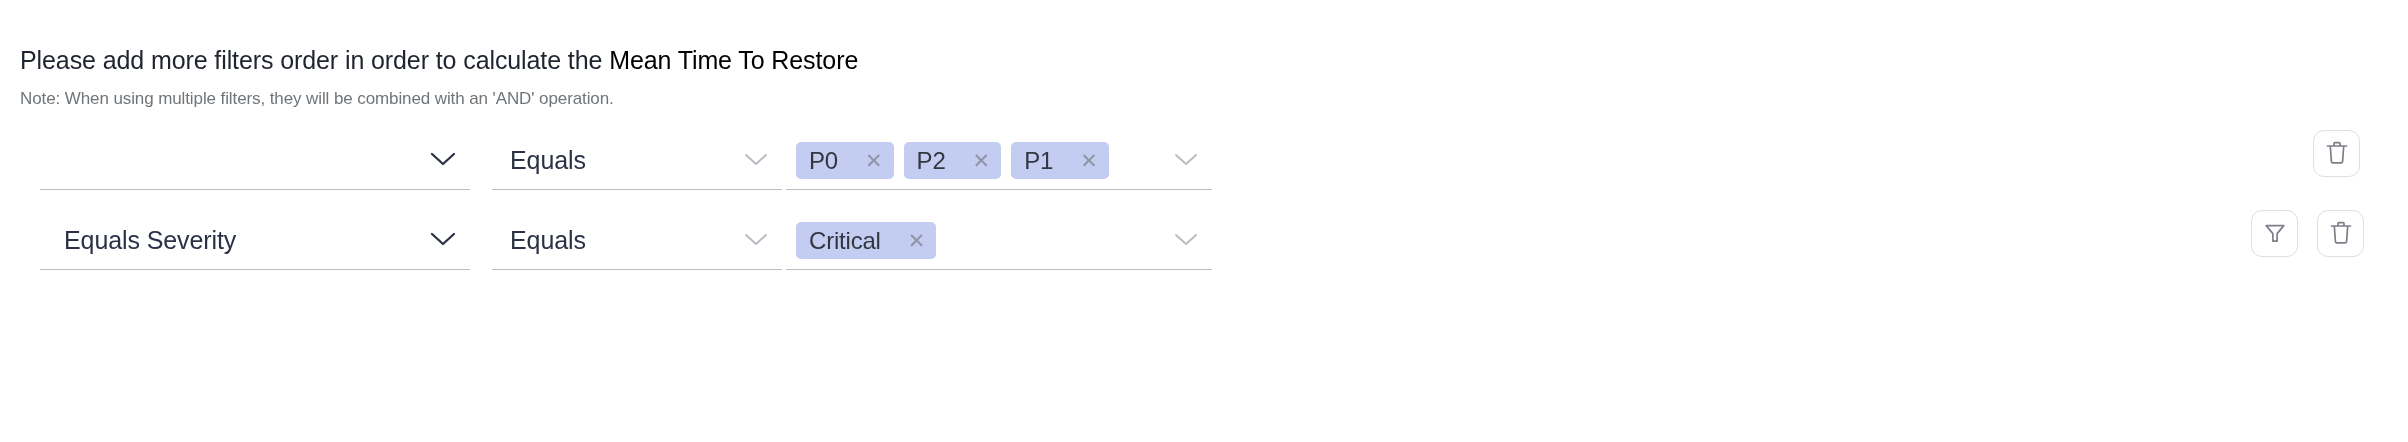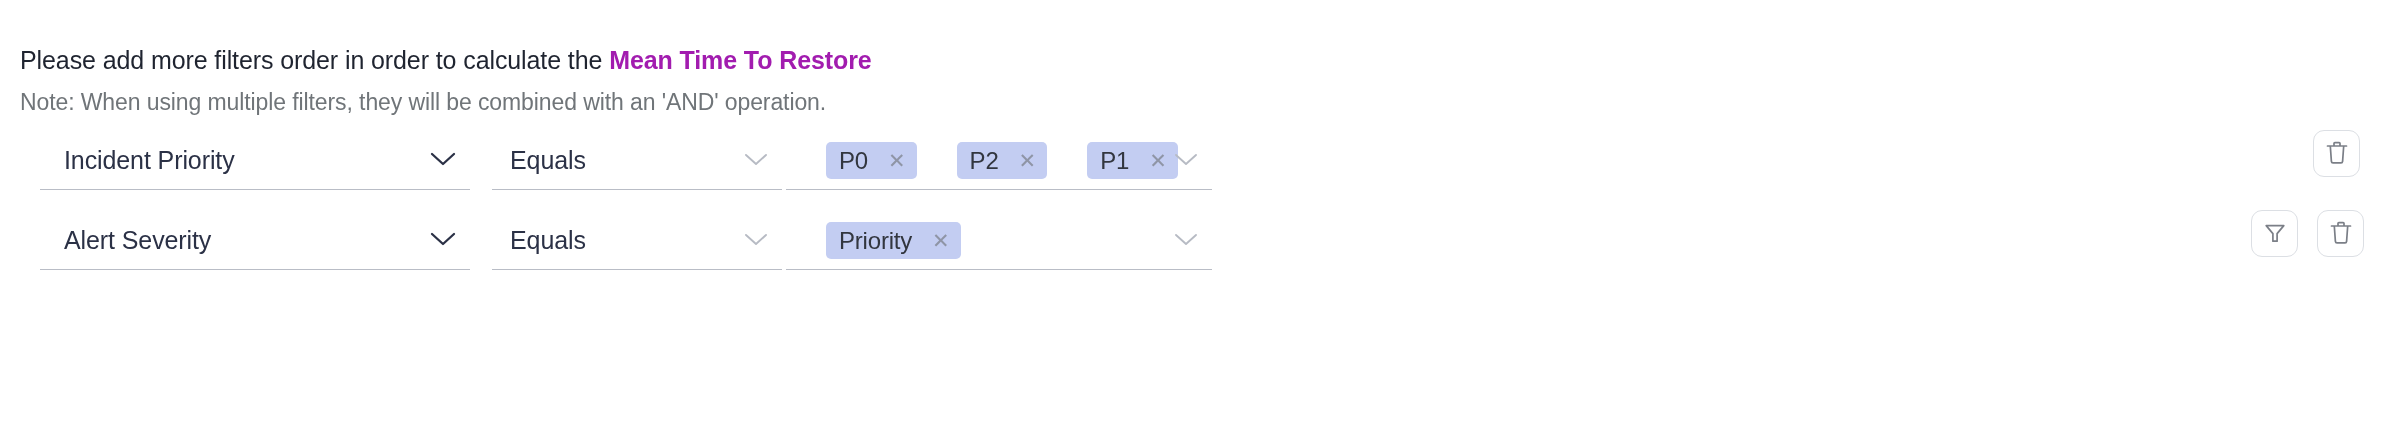--- a/index.html
+++ b/index.html
@@ -9,24 +9,24 @@
     -webkit-font-smoothing:antialiased;
     overflow:hidden;
   }
   .panel{position:relative;width:2408px;height:442px;padding:0;box-sizing:border-box;}
 
   
   .headline{
     position:absolute;left:20px;top:46px;
     font-size:25px;color:#1f2430;letter-spacing:-0.1px;white-space:nowrap;
   }
-  .headline .strong{font-weight:bold;color:#a21caf;}
+  .headline .strong{font-weight:normal;color:#000000;}
   .note{
     position:absolute;left:20px;top:89px;
-    font-size:23px;color:#707579;letter-spacing:-0.1px;white-space:nowrap;
+    font-size:17px;color:#707579;letter-spacing:-0.1px;white-space:nowrap;
   }
 
   
   .rows{position:absolute;left:0;top:132px;width:2408px;}
   .filter-row{position:relative;height:80px;}
 
   .field{
     position:absolute;top:0;height:58px;
     border-bottom:1.6px solid #b9bdc6;
     display:flex;align-items:center;box-sizing:border-box;
@@ -40,23 +40,23 @@
   
   .col-field{left:40px;width:430px;padding-left:24px;}
   .col-op{left:492px;width:290px;padding-left:18px;text-align:right;}
   .col-val{left:786px;width:426px;padding-left:8px;}
 
   .col-val{align-items:center;}
 
   
   .tags{display:flex;align-items:center;gap:10px;padding-left:2px;}
   .tag{
-    display:inline-flex;align-items:center;gap:20px;
+    display:inline-flex;align-items:center;gap:27px;
     background:#c3cdf2;border-radius:5px;
-    height:37px;padding:0 11px 0 13px;box-sizing:border-box;margin-left:30px;
+    height:37px;padding:0 11px 0 13px;box-sizing:border-box;
   }
   .tag-label{font-size:24px;color:#32363f;letter-spacing:-0.2px;line-height:1;}
   .tag-x{font-size:21px;color:#8f95a6;line-height:1;}
 
   
   .actions{position:absolute;top:0;height:58px;display:flex;align-items:center;gap:19px;}
   .icon-btn{
     width:47px;height:47px;border:1.4px solid #dcdfe4;border-radius:11px;
     background:#fff;display:flex;align-items:center;justify-content:center;
     box-sizing:border-box;
@@ -75,21 +75,20 @@
     <span>Please add more filters order in order to calculate the </span><span class="strong">Mean Time To Restore</span>
   </div>
 
   <div class="note">Note: When using multiple filters, they will be combined with an 'AND' operation.</div>
 
   <div class="rows">
 
     <div class="filter-row row1">
 
       <div class="field col-field">
-        <span class="value">Incident Priority</span>
         <span class="chev">
           <svg width="26" height="16" viewBox="0 0 26 16">
               <path d="M2 3 L13 13 L24 3" fill="none" stroke="#2b3146" stroke-width="2.3" stroke-linecap="round" stroke-linejoin="round"></path>
             </svg>
         </span>
       </div>
 
       <div class="field col-op">
         <span class="value">Equals</span>
         <span class="chev">
@@ -130,41 +129,41 @@
               <path d="M5.3 6 L6.4 21.4 A1.6 1.6 0 0 0 8 22.9 H16 A1.6 1.6 0 0 0 17.6 21.4 L18.7 6" fill="none" stroke="#7b7f87" stroke-width="1.7" stroke-linejoin="round"></path>
             </svg>
           </span>
         </div>
       </div>
     </div>
 
     <div class="filter-row row2">
 
       <div class="field col-field">
-        <span class="value">Alert Severity</span>
+        <span class="value">Equals Severity</span>
         <span class="chev">
           <svg width="26" height="16" viewBox="0 0 26 16">
               <path d="M2 3 L13 13 L24 3" fill="none" stroke="#2b3146" stroke-width="2.3" stroke-linecap="round" stroke-linejoin="round"></path>
             </svg>
         </span>
       </div>
 
       <div class="field col-op">
         <span class="value">Equals</span>
         <span class="chev">
           <svg width="24" height="14" viewBox="0 0 24 14">
               <path d="M2 3 L12 12 L22 3" fill="none" stroke="#b7bbc4" stroke-width="1.9" stroke-linecap="round" stroke-linejoin="round"></path>
             </svg>
         </span>
       </div>
 
       <div class="field col-val">
         <div class="tags">
           <span class="tag">
-            <span class="tag-label">Priority</span>
+            <span class="tag-label">Critical</span>
             <span class="tag-x">✕</span>
           </span>
         </div>
         <span class="chev">
           <svg width="24" height="14" viewBox="0 0 24 14">
               <path d="M2 3 L12 12 L22 3" fill="none" stroke="#b7bbc4" stroke-width="1.9" stroke-linecap="round" stroke-linejoin="round"></path>
             </svg>
         </span>
       </div>
 

